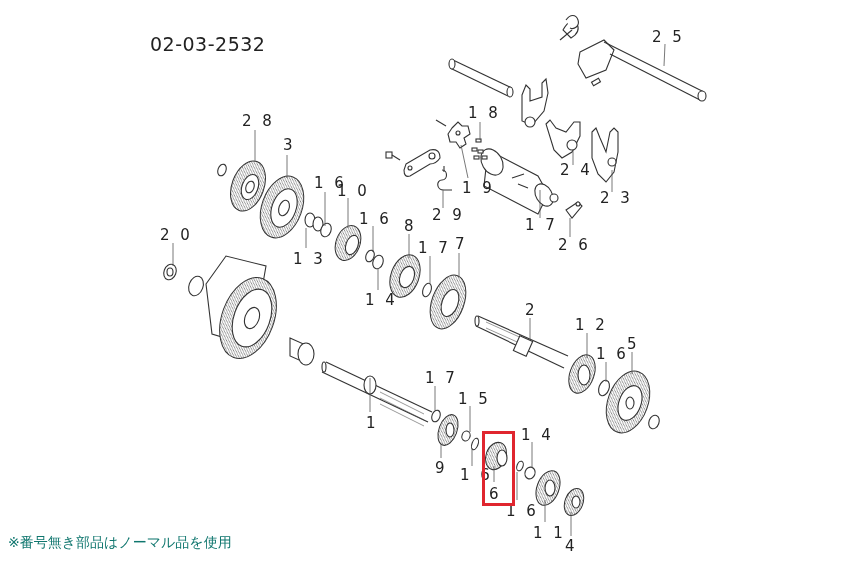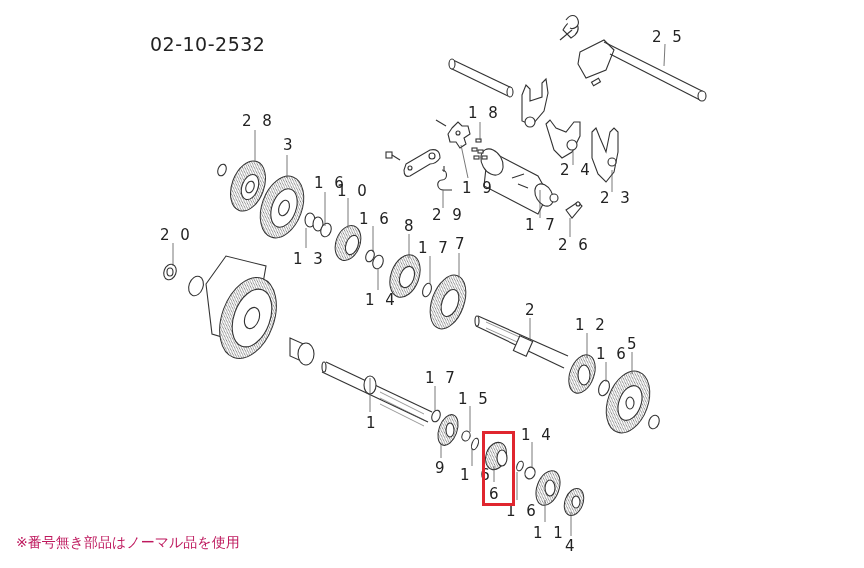--- a/index.html
+++ b/index.html
@@ -1,28 +1,28 @@
 <!DOCTYPE html>
 <html><head>
 <meta charset="utf-8">
 <style>
   html, body { margin:0; padding:0; background:#ffffff; }
   body { width:864px; height:568px; position:relative; overflow:hidden; font-family:"DejaVu Sans", sans-serif; }
   .title { position:absolute; left:150px; top:33px; font-size:19px; color:#222; letter-spacing:0.5px; }
-  .note { position:absolute; left:16px; top:534px; font-size:14px; color:#be185d; }
+  .note { position:absolute; left:8px; top:534px; font-size:14px; color:#0f766e; }
   svg.diagram { position:absolute; left:0; top:0; }
   .lbl { font-family:"DejaVu Sans", sans-serif; font-size:15px; fill:#222; letter-spacing:3px; }
   .part { fill:#fff; stroke:#333; stroke-width:1.1; }
   .leader { stroke:#555; stroke-width:0.8; }
   .hl { position:absolute; border:3px solid #e0262f; box-sizing:border-box; }
 </style>
 </head>
 <body>
 
-<div class="title">02-10-2532</div>
+<div class="title">02-03-2532</div>
 
 <svg class="diagram" width="864" height="568" viewBox="0 0 864 568">
   <defs>
     <pattern id="teeth" width="3" height="3" patternUnits="userSpaceOnUse">
       <rect width="3" height="3" fill="#fff"></rect>
       <line x1="0" y1="0" x2="3" y2="3" stroke="#555" stroke-width="0.7"></line>
     </pattern>
   </defs>
 
   <g>

